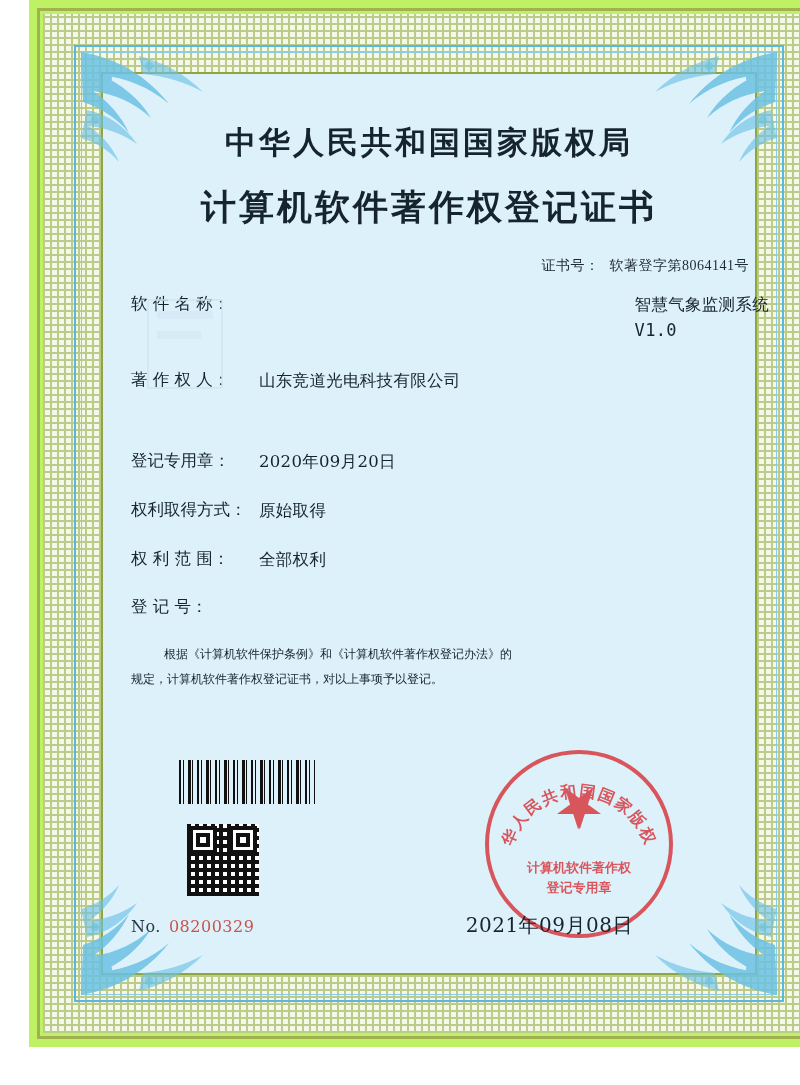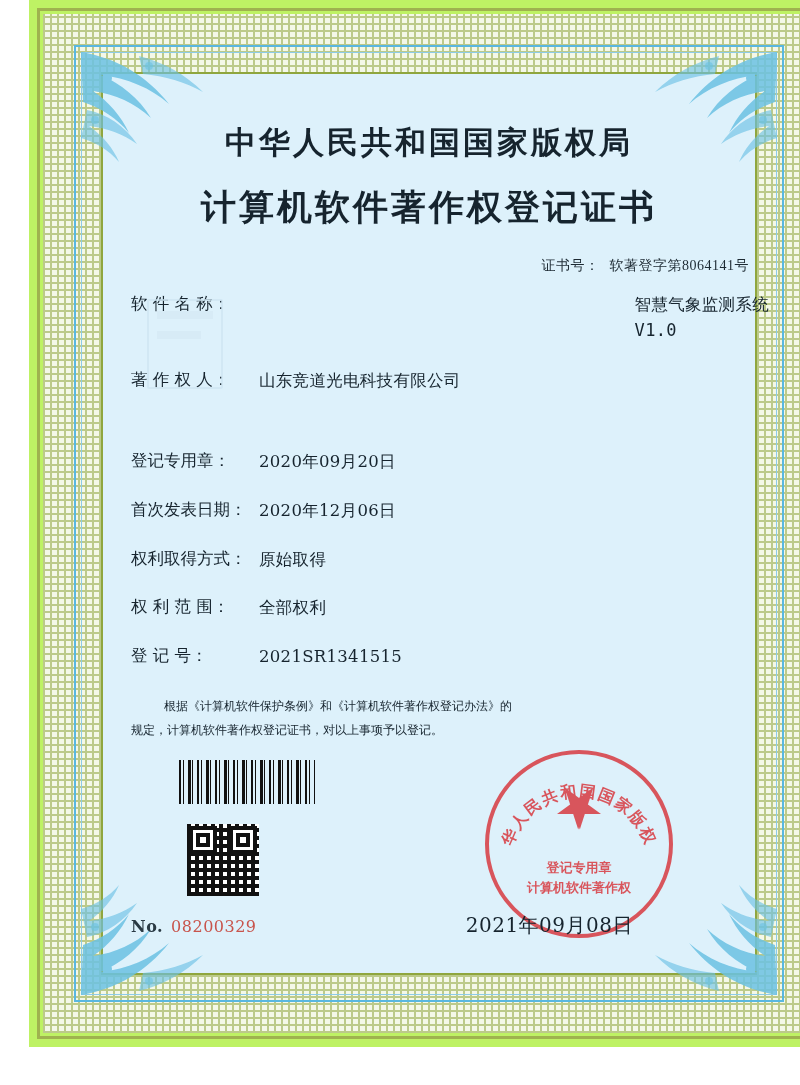--- a/index.html
+++ b/index.html
@@ -287,21 +287,21 @@
     display: flex;
     justify-content: space-between;
     align-items: baseline;
   }
   .footer-no {
     font-family: "DejaVu Serif", "Liberation Serif", serif;
     font-size: 16px;
     color: #c8544c;
     letter-spacing: 0.5px;
   }
-  .footer-no .no-prefix { color: #2a3a44; margin-right: 8px; font-weight: bold; }
+  .footer-no .no-prefix { color: #2a3a44; margin-right: 8px; }
   .footer-date {
     font-family: "DejaVu Serif", "Liberation Serif", serif;
     font-size: 20px;
     color: #16242e;
     padding-right: 110px;
     letter-spacing: 0.5px;
   }
 </style>
 </head>
 <body>
@@ -381,38 +381,33 @@
       <div class="field-row owner">
         <div class="field-label">著 作 权 人：</div>
         <div class="field-value">山东竞道光电科技有限公司</div>
       </div>
 
       <div class="field-row dates">
         <div class="field-label">登记专用章：</div>
         <div class="field-value">2020年09月20日</div>
       </div>
 
-      <div class="field-row dates">
-        <div class="field-label">首次发表日期：</div>
-        <div class="field-value">2020年12月06日</div>
-      </div>
 
       <div class="field-row dates">
         <div class="field-label">权利取得方式：</div>
         <div class="field-value">原始取得</div>
       </div>
 
       <div class="field-row dates">
         <div class="field-label">权 利 范 围：</div>
         <div class="field-value">全部权利</div>
       </div>
 
       <div class="field-row dates">
         <div class="field-label">登 记 号：</div>
-        <div class="field-value">2021SR1341515</div>
       </div>
     </div>
 
     <div class="statement">
       <p class="indent">根据《计算机软件保护条例》和《计算机软件著作权登记办法》的</p>
       <p>规定，计算机软件著作权登记证书，对以上事项予以登记。</p>
     </div>
 
     <div class="codes">
       <div class="barcode"></div>
@@ -423,22 +418,22 @@
       <svg class="seal-arc" viewBox="0 0 180 180">
         <defs>
           <path id="sealArcPath" d="M 22 96 A 70 70 0 0 1 158 96"></path>
         </defs>
         <text>
           <textPath href="#sealArcPath" startOffset="50%" text-anchor="middle">中华人民共和国国家版权局</textPath>
         </text>
       </svg>
       <div class="seal-star"></div>
       <div class="seal-lines">
+        <div>计算机软件著作权</div>
         <div>登记专用章</div>
-        <div>计算机软件著作权</div>
       </div>
     </div>
 
     <div class="footer">
       <div class="footer-no">
         <span class="no-prefix">No.</span><span>08200329</span>
       </div>
       <div class="footer-date">2021年09月08日</div>
     </div>
 

